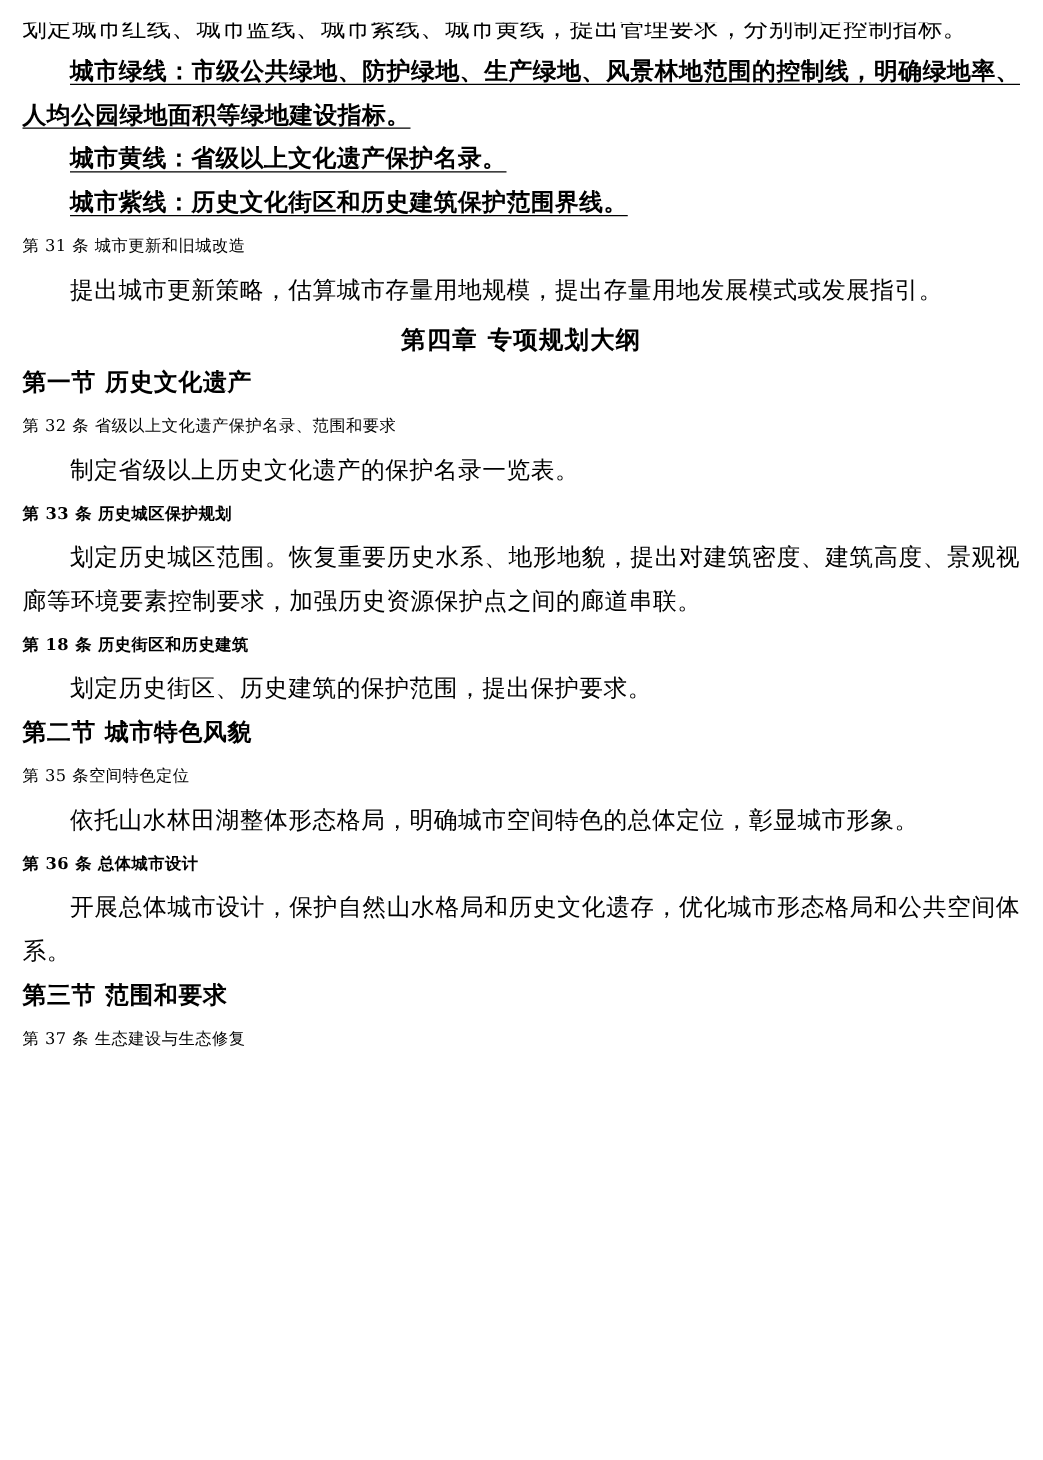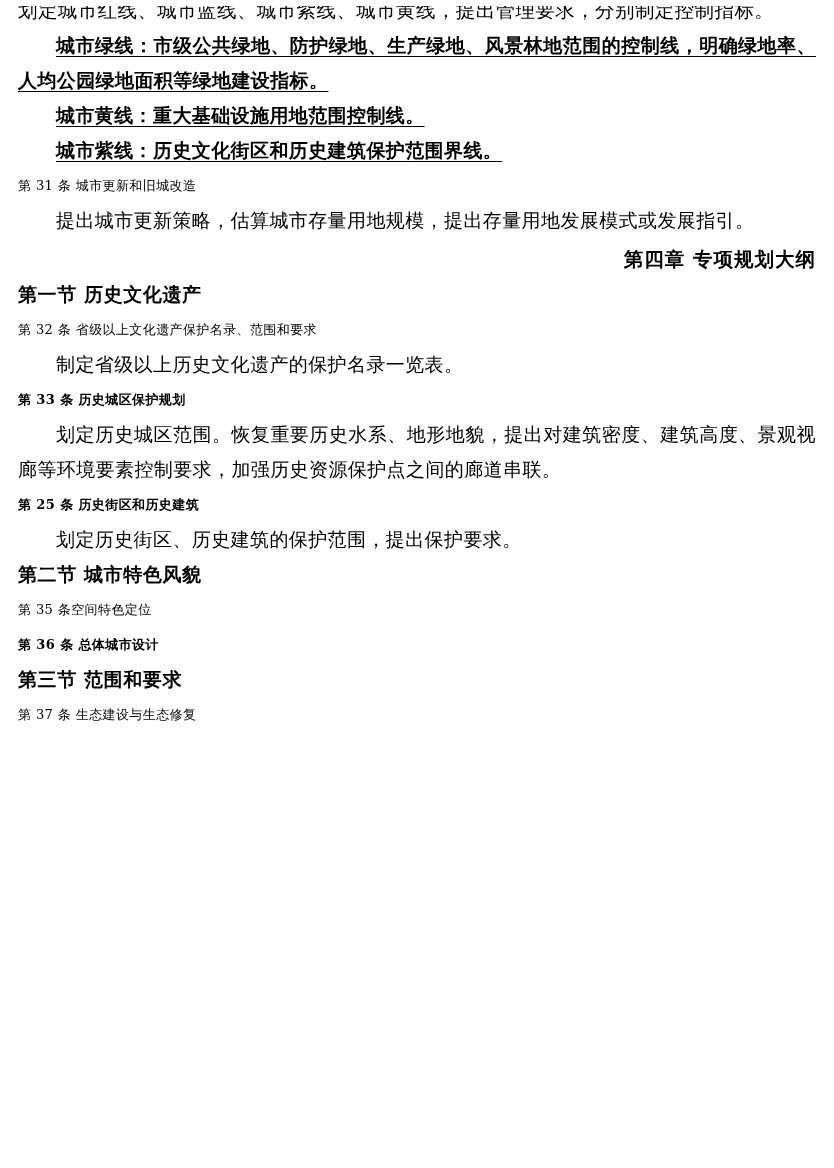--- a/index.html
+++ b/index.html
@@ -11,21 +11,21 @@
     width: 834px;
     height: 1168px;
     font-family: "DejaVu Serif", "Liberation Serif", serif;
     color: #000000;
     overflow: hidden;
   }
   .page {
     position: relative;
     width: 834px;
     height: 1168px;
-    padding: 4px 18px 0 18px;
+    padding: 16px 18px 0 18px;
     box-sizing: border-box;
   }
   .doc-body {
     padding-top: 2px;
   }
   
   p {
     margin: 0;
     padding: 0;
     font-size: 19px;
@@ -49,21 +49,21 @@
   }
   .indent1 {
     text-indent: 2em;
   }
   .underline-bold {
     font-weight: bold;
     text-decoration: underline;
     text-underline-offset: 4px;
   }
   .chapter-title {
-    text-align: right;
+    text-align: center;
     font-weight: bold;
     font-size: 19.5px;
     line-height: 35px;
     margin-top: 4px;
     letter-spacing: 1px;
   }
   .section-title {
     font-weight: bold;
     font-size: 19px;
     line-height: 35px;
@@ -83,50 +83,52 @@
 <div class="page">
   <div class="doc-body">
 
     <div class="clip-top">
       <div class="inner">划定城市红线、城市蓝线、城市紫线、城市黄线，提出管理要求，分别制定控制指标。</div>
     </div>
 
     <p class="indent1 underline-bold">城市绿线：市级公共绿地、防护绿地、生产绿地、风景林地范围的控制线，明确绿地率、人均公园绿地面积等绿地建设指标。</p>
 
 
-    <p class="indent1 underline-bold">城市黄线：重大基础设施用地范围控制线。</p>
+    <p class="indent1 underline-bold">城市黄线：省级以上文化遗产保护名录。</p>
 
     <p class="indent1 underline-bold">城市紫线：历史文化街区和历史建筑保护范围界线。</p>
 
     <p class="art-head">第 31 条 城市更新和旧城改造</p>
 
     <p class="indent1">提出城市更新策略，估算城市存量用地规模，提出存量用地发展模式或发展指引。</p>
 
     <p class="chapter-title">第四章 专项规划大纲</p>
 
     <p class="section-title">第一节 历史文化遗产</p>
 
     <p class="art-head">第 32 条 省级以上文化遗产保护名录、范围和要求</p>
 
     <p class="indent1">制定省级以上历史文化遗产的保护名录一览表。</p>
 
     <p class="art-head art-head-bold">第 33 条 历史城区保护规划</p>
 
     <p class="indent1">划定历史城区范围。恢复重要历史水系、地形地貌，提出对建筑密度、建筑高度、景观视廊等环境要素控制要求，加强历史资源保护点之间的廊道串联。</p>
 
-    <p class="art-head art-head-bold">第 25 条 历史街区和历史建筑</p>
+    <p class="art-head art-head-bold">第 18 条 历史街区和历史建筑</p>
 
     <p class="indent1">划定历史街区、历史建筑的保护范围，提出保护要求。</p>
 
     <p class="section-title">第二节 城市特色风貌</p>
 
     <p class="art-head">第 35 条空间特色定位</p>
 
+    <p class="indent1">依托山水林田湖整体形态格局，明确城市空间特色的总体定位，彰显城市形象。</p>
 
     <p class="art-head art-head-bold">第 36 条 总体城市设计</p>
 
+    <p class="indent1">开展总体城市设计，保护自然山水格局和历史文化遗存，优化城市形态格局和公共空间体系。</p>
 
     <p class="section-title">第三节 范围和要求</p>
 
     <p class="art-head">第 37 条 生态建设与生态修复</p>
 
   </div>
 </div>
 
 </body></html>

